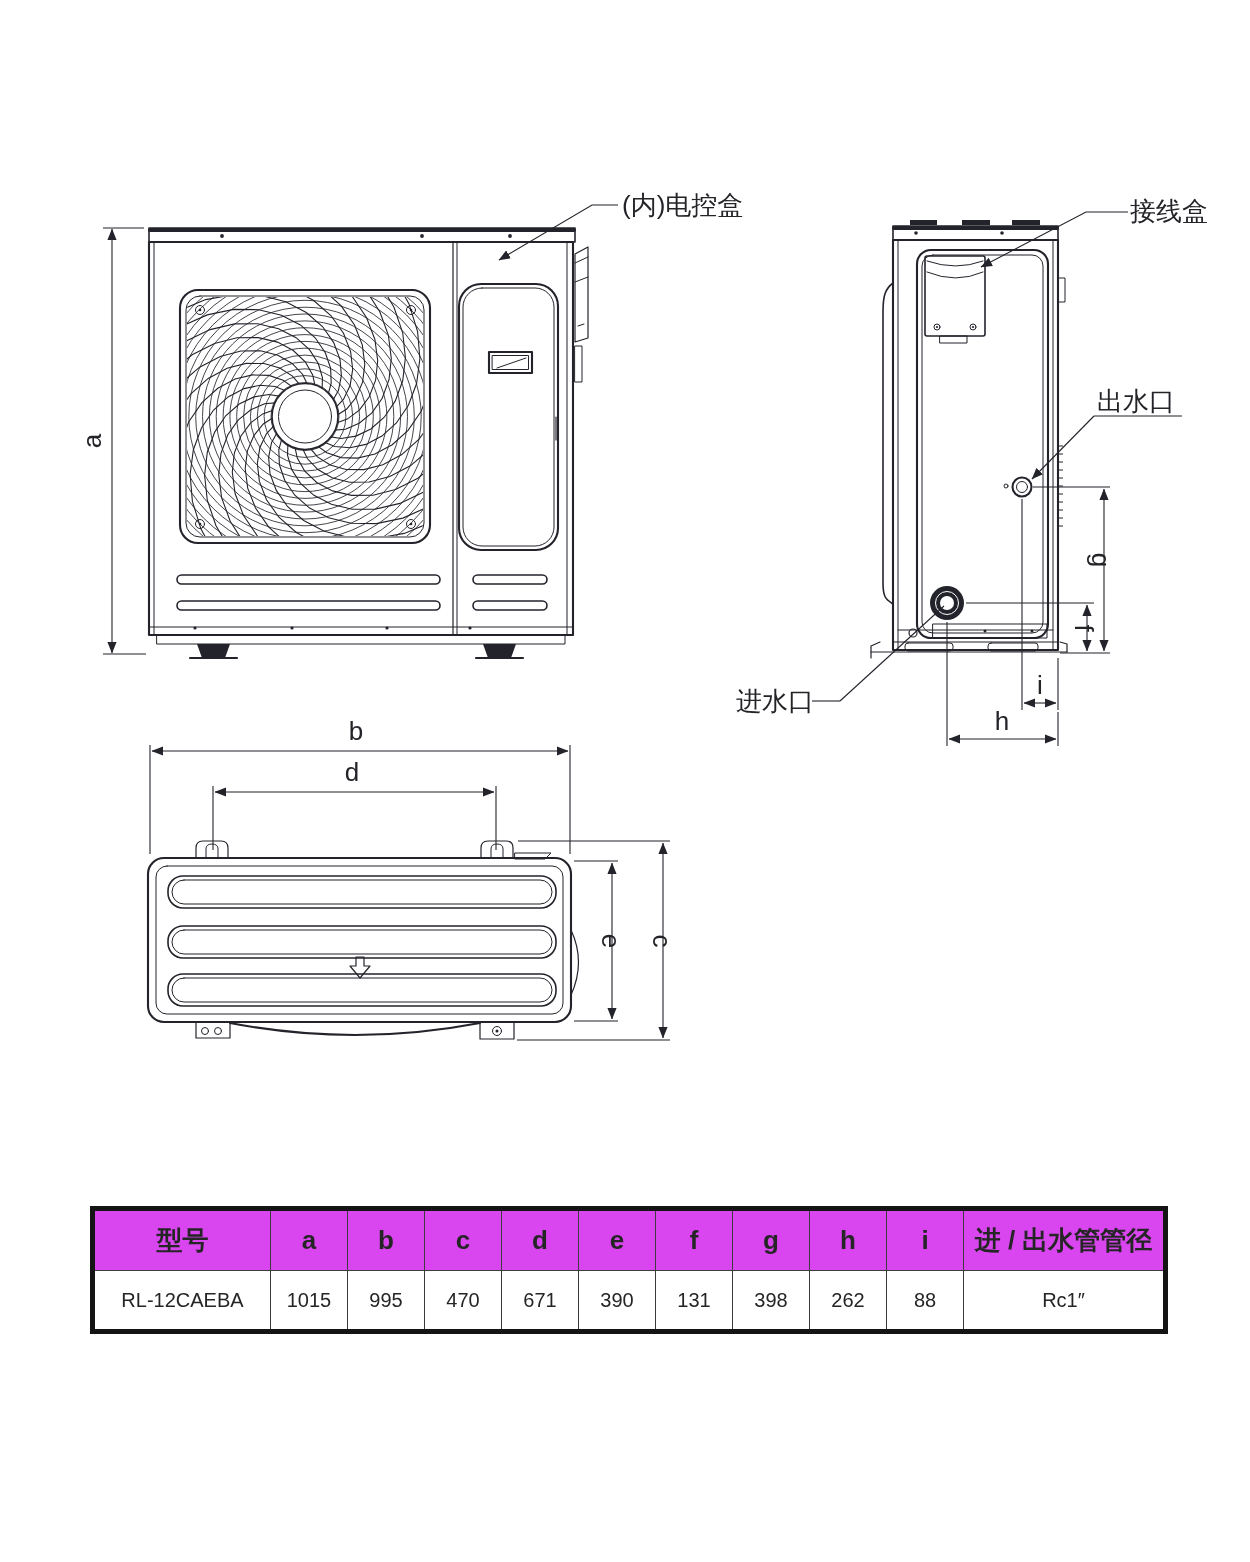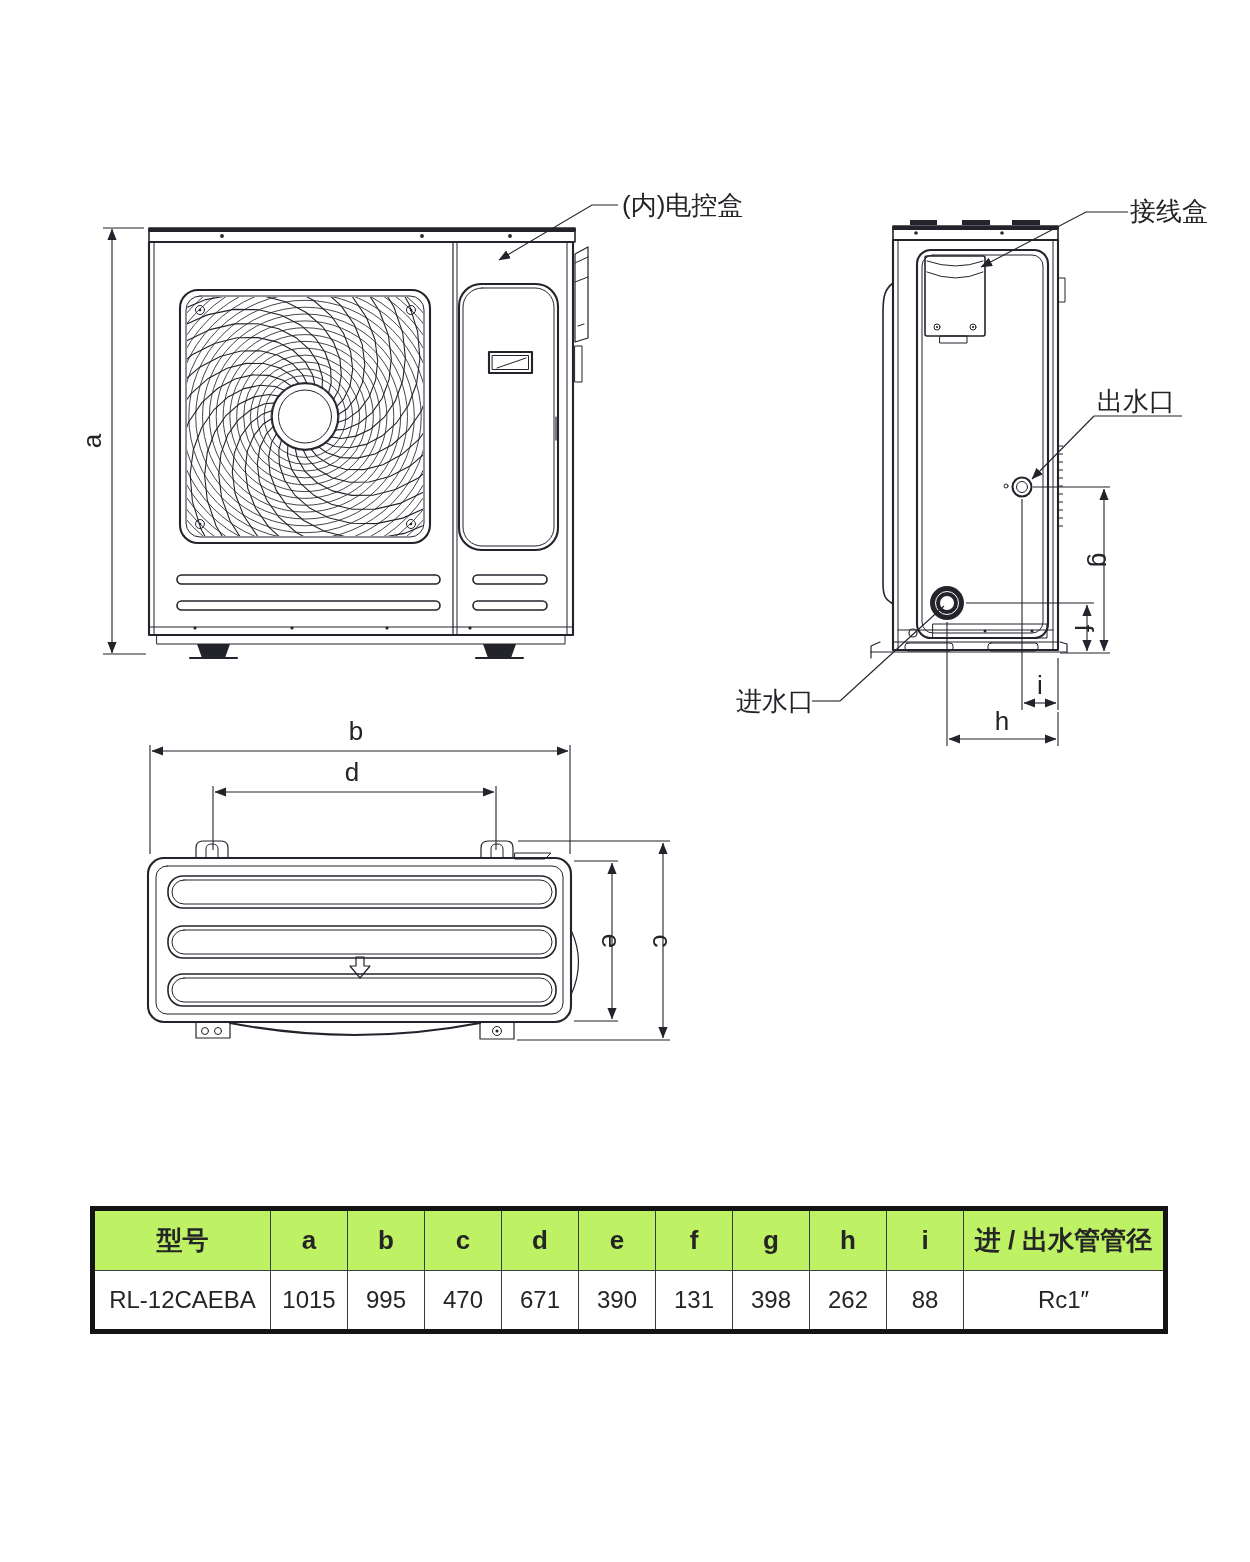--- a/index.html
+++ b/index.html
@@ -15,22 +15,22 @@
   svg .ink{fill:#23232b;stroke:none;}
   svg .dim{stroke:#23232b;fill:none;stroke-width:1.1;}
   svg text{fill:#232328;font-family:"Liberation Sans","DejaVu Sans",sans-serif;}
   svg .dimtxt{font-size:26px;}
   svg .cjk{font-size:26px;}
   
   .spec-table{position:absolute;left:90px;top:1206px;width:1073px;border-collapse:collapse;
               table-layout:fixed;border:5px solid #141414;color:#252525;}
   .spec-table th,.spec-table td{border:1.5px solid #3c3c3c;text-align:center;vertical-align:middle;
               padding:0;overflow:hidden;white-space:nowrap;}
-  .spec-table th{background:#bef264;height:59px;font-size:26px;font-weight:600;}
-  .spec-table td{height:58px;font-size:24px;font-weight:400;background:#ffffff;}
+  .spec-table th{background:#d946ef;height:59px;font-size:26px;font-weight:600;}
+  .spec-table td{height:58px;font-size:20px;font-weight:400;background:#ffffff;}
 </style>
 </head>
 <body>
 
 <div class="canvas">
 
 <svg width="1250" height="1180" viewBox="0 0 1250 1180">
   <defs>
     <marker id="arr" viewBox="0 0 10 8" refX="9.6" refY="4" markerWidth="11.5" markerHeight="9.5" orient="auto-start-reverse" markerUnits="userSpaceOnUse">
       <path d="M0,0 L10,4 L0,8 Z" fill="#23232b"></path>

